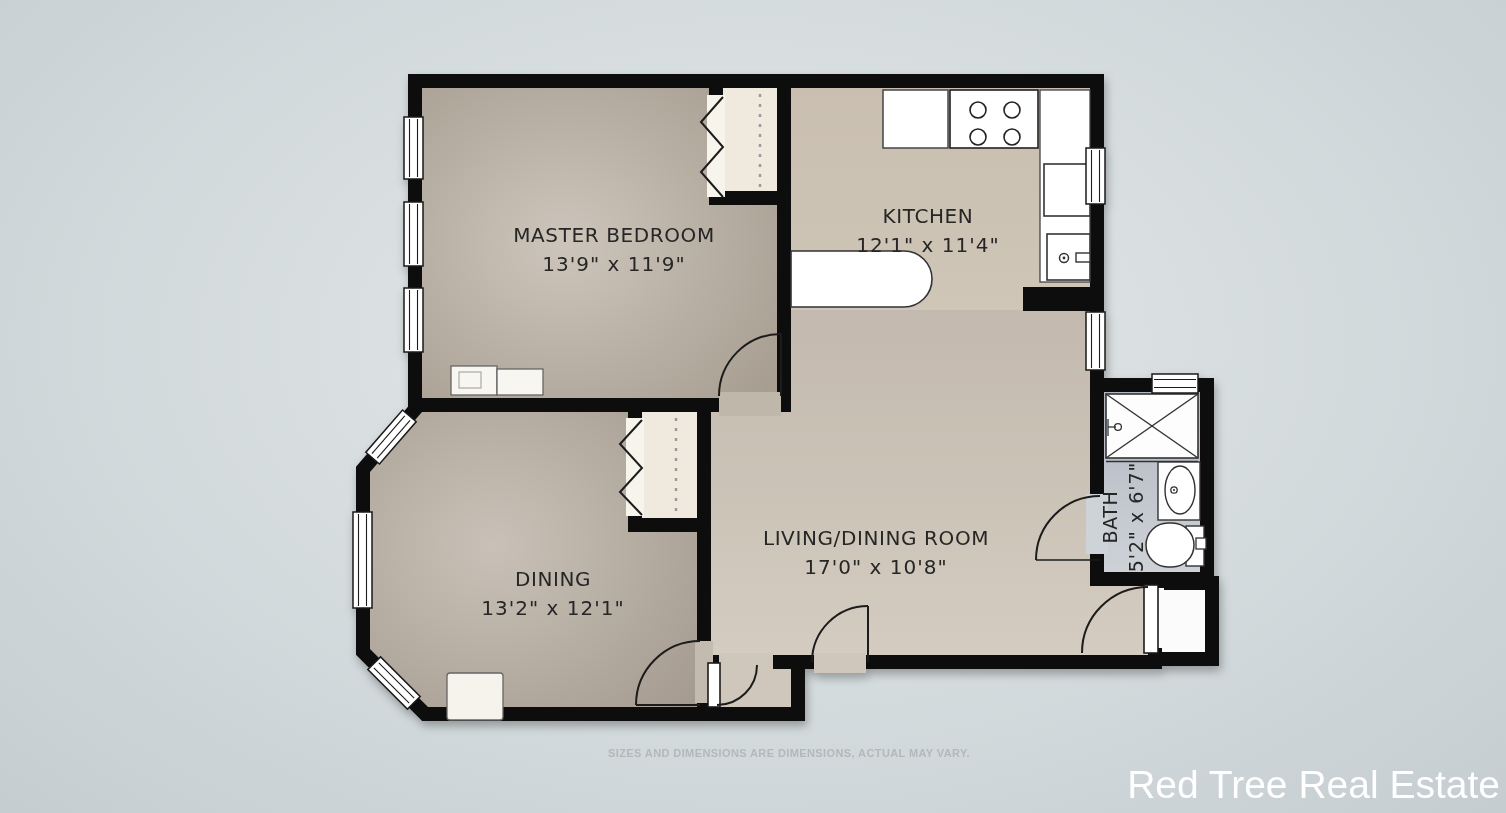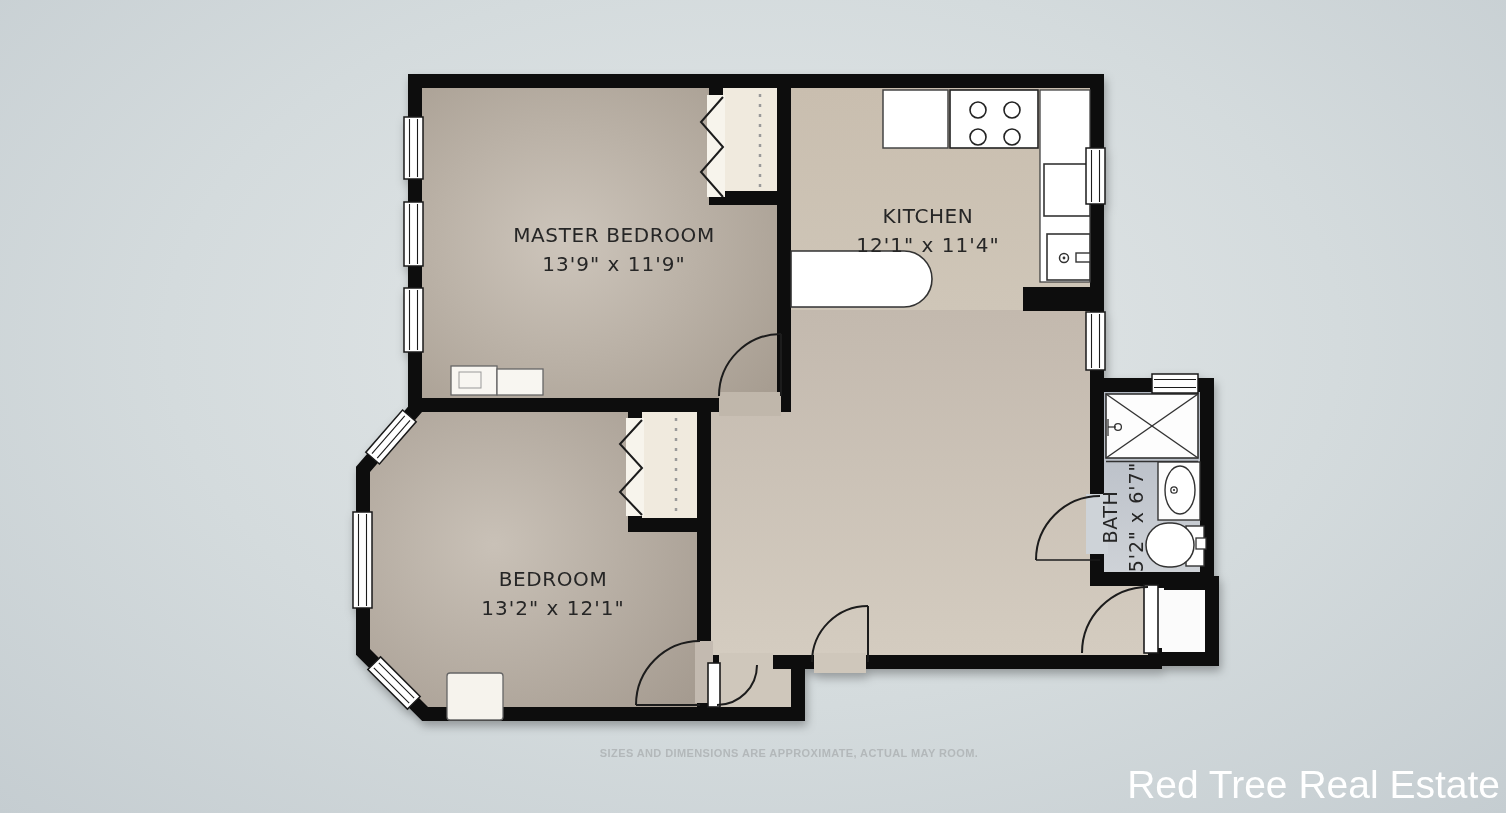--- a/index.html
+++ b/index.html
@@ -231,30 +231,34 @@
 <div class="rlabel" style="left:566px;top:250px;margin-left:48px;">
   <div>MASTER BEDROOM</div>
   <div class="dims">13'9" x 11'9"</div>
 </div>
 
 <div class="rlabel" style="left:928px;top:213px;margin-top:18px;">
   <div>KITCHEN</div>
   <div class="dims">12'1" x 11'4"</div>
 </div>
 
+<div class="rlabel" style="left:876px;top:553px;">
+  <div>LIVING/DINING ROOM</div>
+  <div class="dims">17'0" x 10'8"</div>
+</div>
 
 <div class="rlabel" style="left:553px;top:594px;">
-  <div>BEDROOM</div>
+  <div>DINING</div>
   <div class="dims">13'2" x 12'1"</div>
 </div>
 
 <div class="rlabel rot" style="left:1124px;top:517px;">
   <div>BATH</div>
   <div class="dims">5'2" x 6'7"</div>
 </div>
 
-<div class="disclaimer" style="left:789px;top:753px;">SIZES AND DIMENSIONS ARE APPROXIMATE, ACTUAL MAY ROOM.</div>
+<div class="disclaimer" style="left:789px;top:753px;">SIZES AND DIMENSIONS ARE DIMENSIONS, ACTUAL MAY VARY.</div>
 
 <div class="brand">
   <div>Red Tree Real Estate</div>
 </div>
 
 </div>
 
 </body></html>

